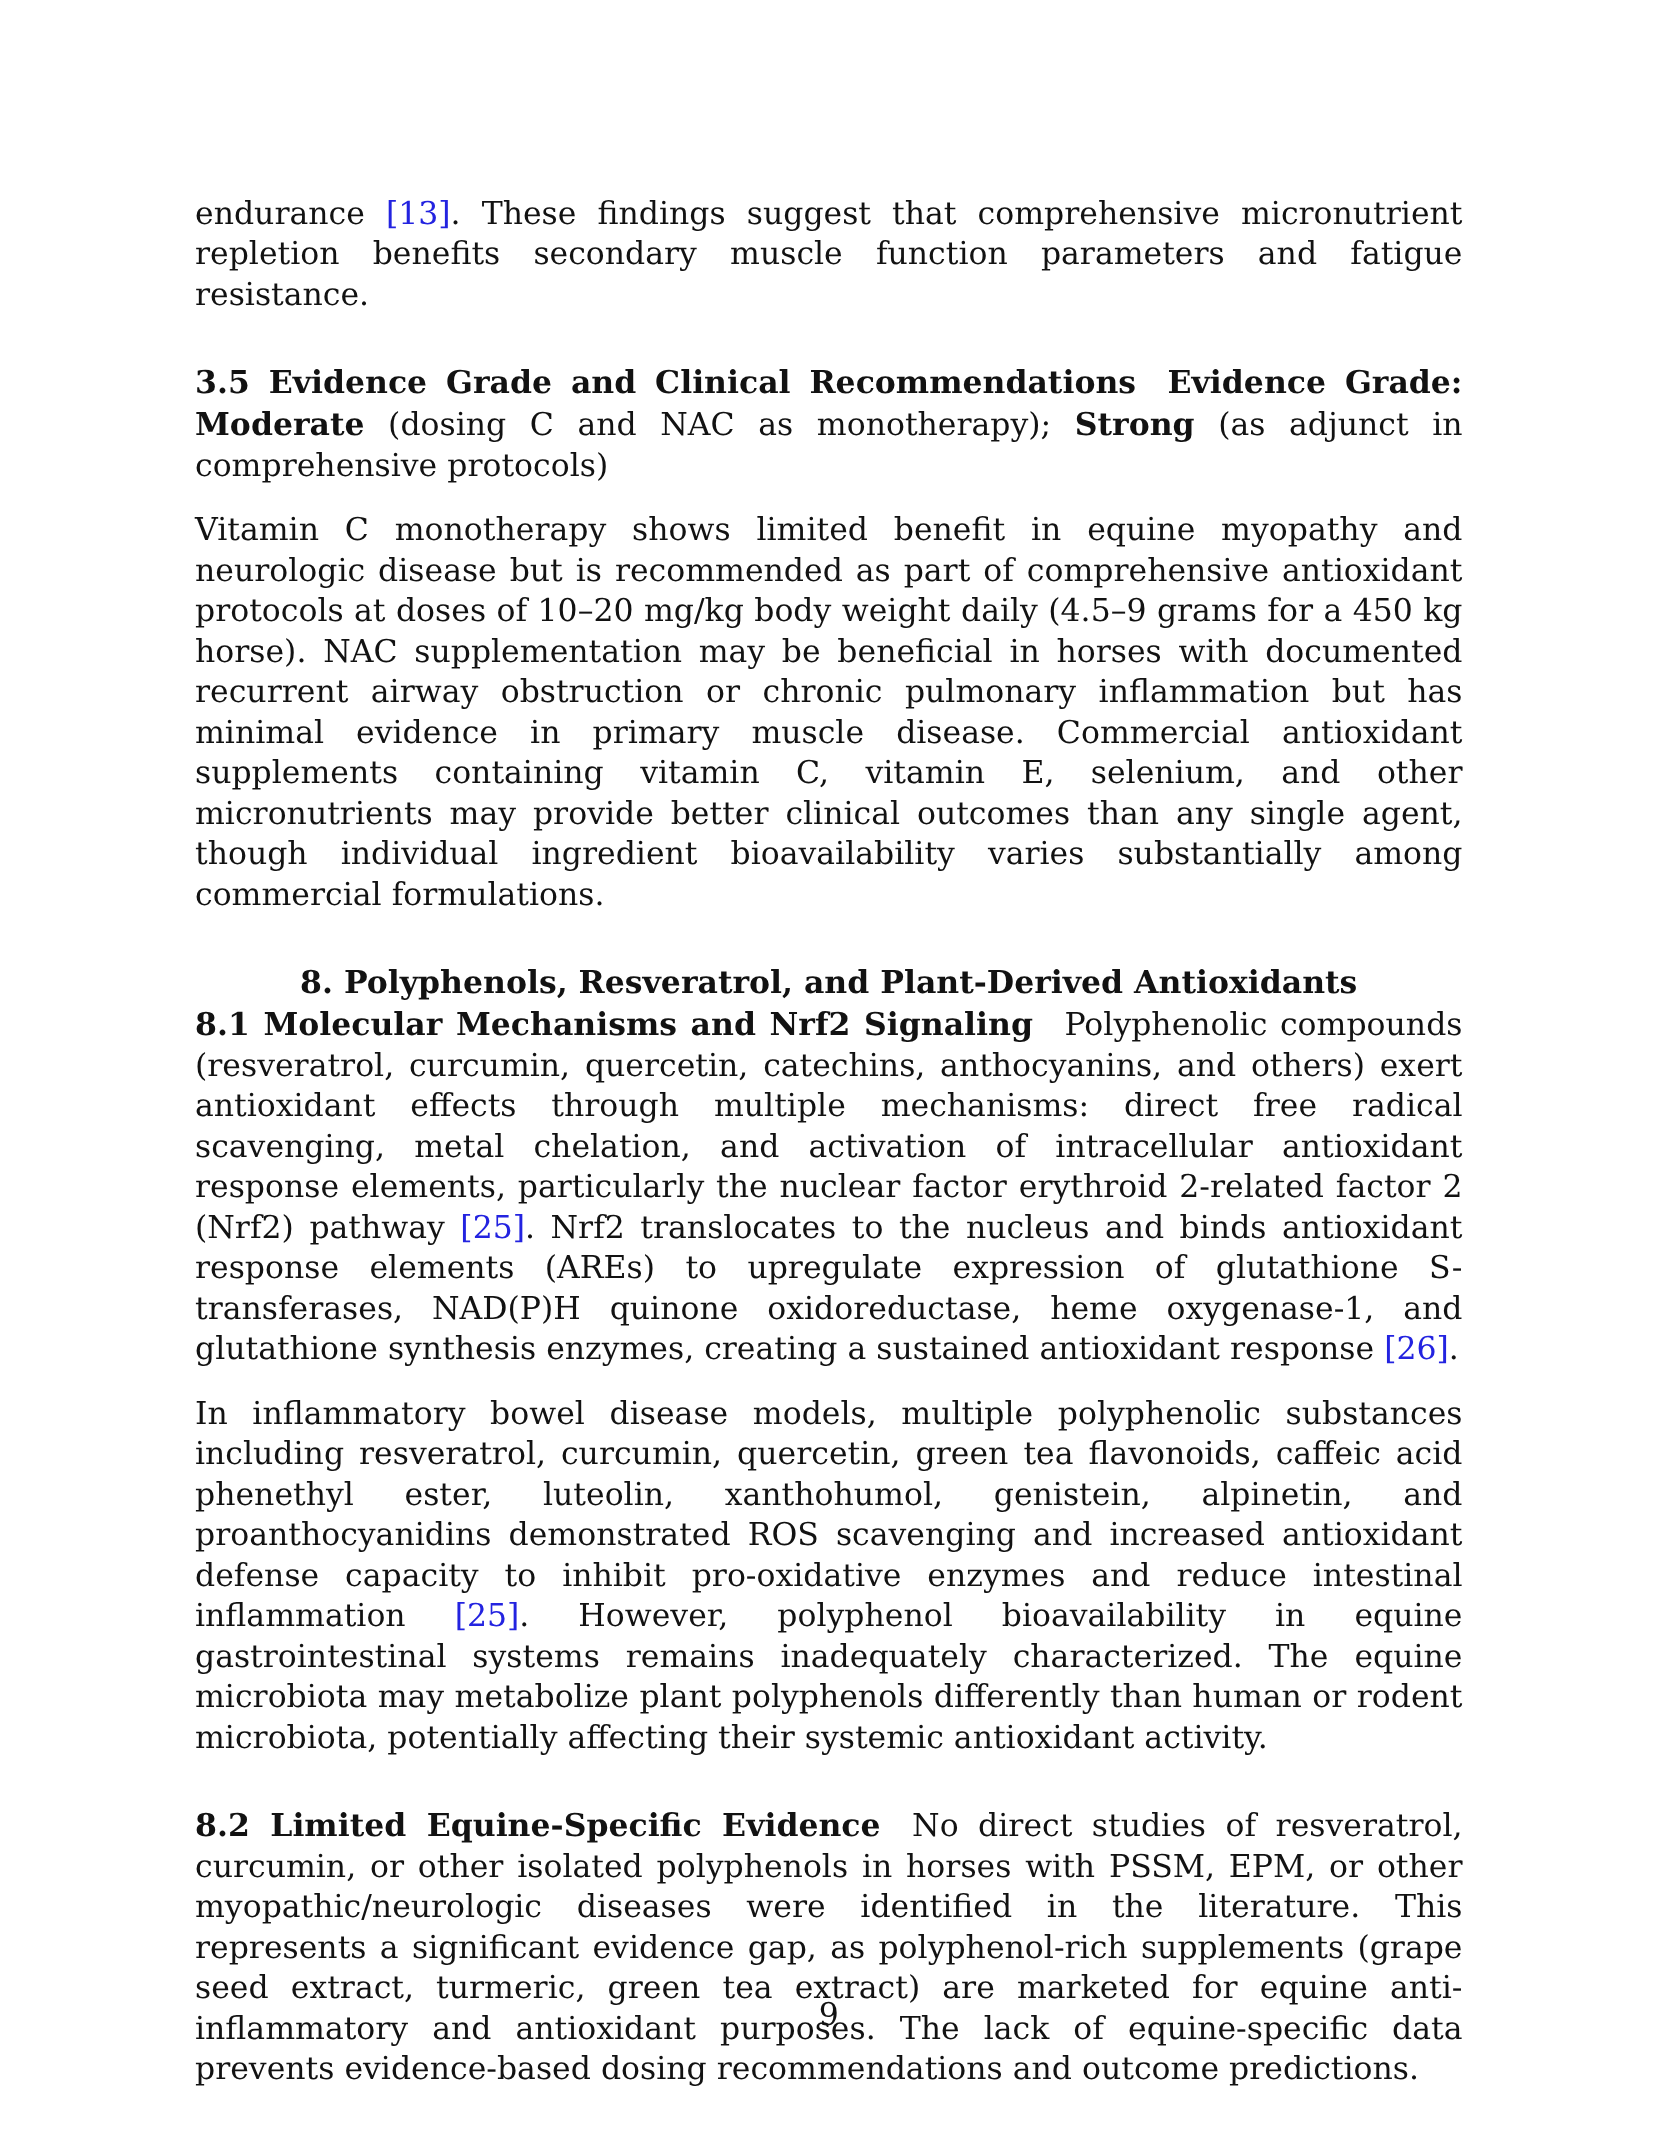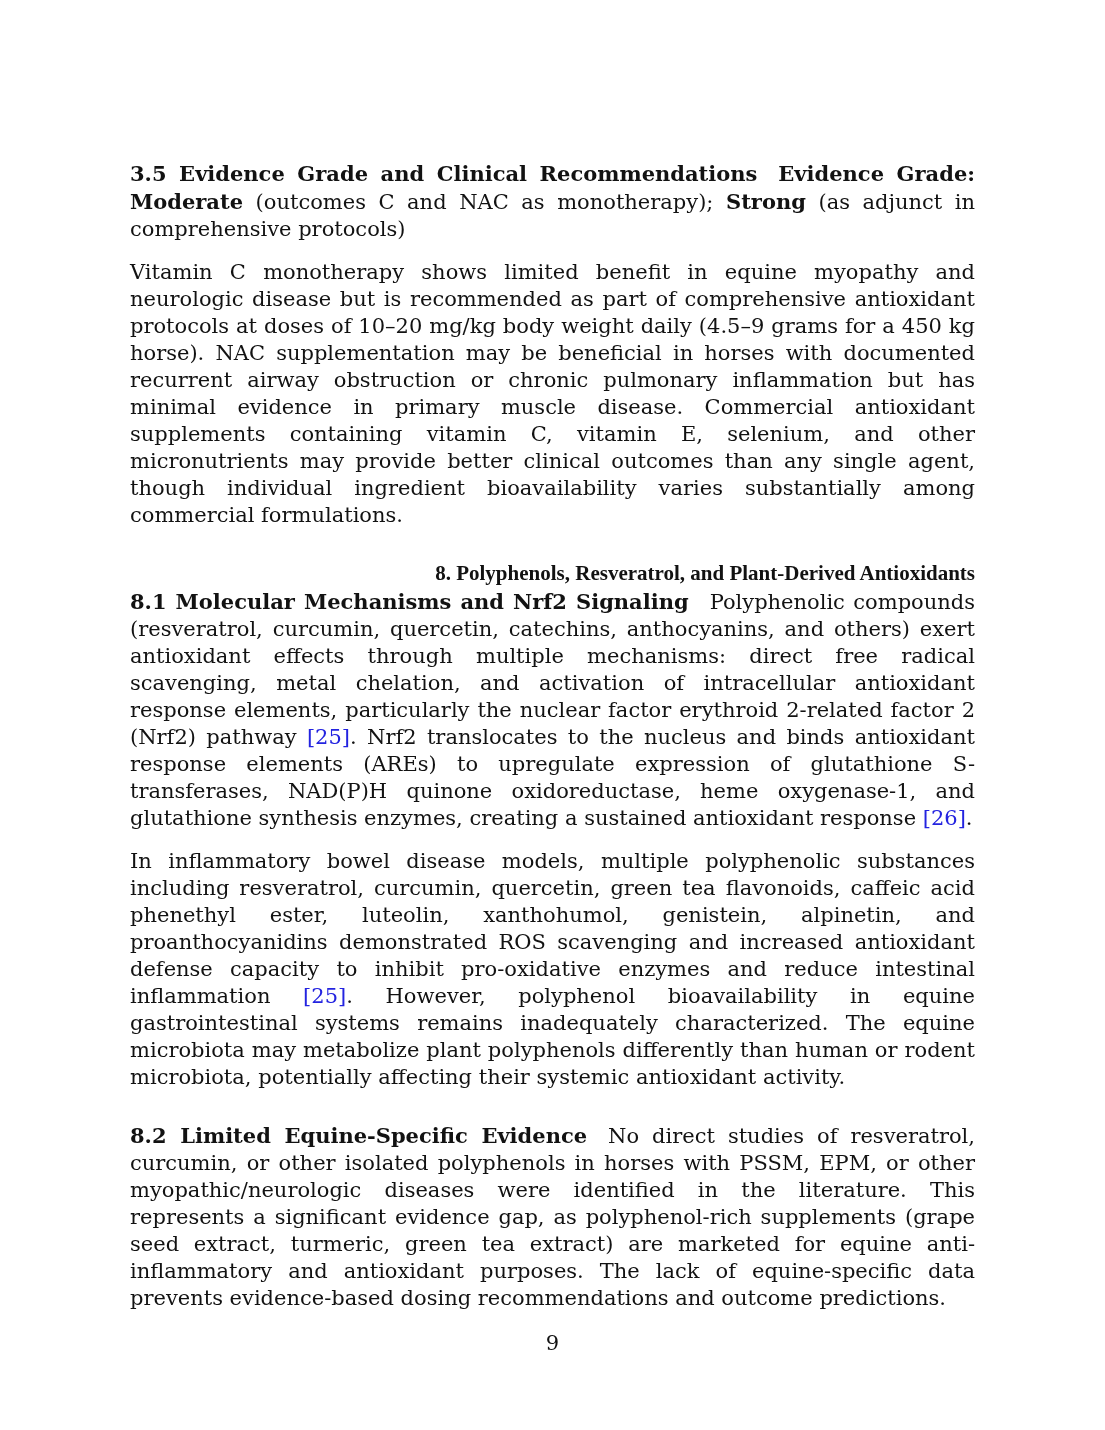--- a/index.html
+++ b/index.html
@@ -34,23 +34,22 @@
     margin-top: 16px;
   }
   .block.runin,
   .block.section {
     margin-top: 31px;
   }
   .block.section + .block.runin {
     margin-top: 1px;
   }
   .block.section {
-    text-align: right;
+    text-align: center;
     font-weight: 700;
-    font-family: Liberation Serif, serif;
   }
   .seg-bold {
     font-weight: 700;
   }
   .seg-cite {
     color: #2323e0;
     cursor: pointer;
   }
   .seg-gap {
     white-space: pre;
@@ -63,21 +62,22 @@
     text-align: center;
     font-size: 21px;
     line-height: 27px;
   }
 </style>
 </head>
 <body>
 
 <div class="page">
   <div class="content">
-      <p class="block runin"><span class="seg-bold">3.5 Evidence Grade and Clinical Recommendations</span><span class="seg-gap"> </span><span class="seg-bold">Evidence Grade: Moderate</span><span class="seg-normal"> (outcomes C and NAC as monotherapy); </span><span class="seg-bold">Strong</span><span class="seg-normal"> (as adjunct in comprehensive protocols)</span></p>
+      <p class="block paragraph"><span class="seg-normal">endurance </span><span class="seg-cite" style="color: rgb(35, 35, 224);">[13]</span><span class="seg-normal">. These findings suggest that comprehensive micronutrient repletion benefits secondary muscle function parameters and fatigue resistance.</span></p>
+      <p class="block runin"><span class="seg-bold">3.5 Evidence Grade and Clinical Recommendations</span><span class="seg-gap"> </span><span class="seg-bold">Evidence Grade: Moderate</span><span class="seg-normal"> (dosing C and NAC as monotherapy); </span><span class="seg-bold">Strong</span><span class="seg-normal"> (as adjunct in comprehensive protocols)</span></p>
       <p class="block paragraph"><span class="seg-normal">Vitamin C monotherapy shows limited benefit in equine myopathy and neurologic disease but is recommended as part of comprehensive antioxidant protocols at doses of 10–20 mg/kg body weight daily (4.5–9 grams for a 450 kg horse). NAC supplementation may be beneficial in horses with documented recurrent airway obstruction or chronic pulmonary inflammation but has minimal evidence in primary muscle disease. Commercial antioxidant supplements containing vitamin C, vitamin E, selenium, and other micronutrients may provide better clinical outcomes than any single agent, though individual ingredient bioavailability varies substantially among commercial formulations.</span></p>
       <p class="block section"><span class="seg-bold">8. Polyphenols, Resveratrol, and Plant-Derived Antioxidants</span></p>
       <p class="block runin"><span class="seg-bold">8.1 Molecular Mechanisms and Nrf2 Signaling</span><span class="seg-gap"> </span><span class="seg-normal">Polyphenolic compounds (resveratrol, curcumin, quercetin, catechins, anthocyanins, and others) exert antioxidant effects through multiple mechanisms: direct free radical scavenging, metal chelation, and activation of intracellular antioxidant response elements, particularly the nuclear factor erythroid 2-related factor 2 (Nrf2) pathway </span><span class="seg-cite" style="color: rgb(35, 35, 224);">[25]</span><span class="seg-normal">. Nrf2 translocates to the nucleus and binds antioxidant response elements (AREs) to upregulate expression of glutathione S-transferases, NAD(P)H quinone oxidoreductase, heme oxygenase-1, and glutathione synthesis enzymes, creating a sustained antioxidant response </span><span class="seg-cite" style="color: rgb(35, 35, 224);">[26]</span><span class="seg-normal">.</span></p>
       <p class="block paragraph"><span class="seg-normal">In inflammatory bowel disease models, multiple polyphenolic substances including resveratrol, curcumin, quercetin, green tea flavonoids, caffeic acid phenethyl ester, luteolin, xanthohumol, genistein, alpinetin, and proanthocyanidins demonstrated ROS scavenging and increased antioxidant defense capacity to inhibit pro-oxidative enzymes and reduce intestinal inflammation </span><span class="seg-cite" style="color: rgb(35, 35, 224);">[25]</span><span class="seg-normal">. However, polyphenol bioavailability in equine gastrointestinal systems remains inadequately characterized. The equine microbiota may metabolize plant polyphenols differently than human or rodent microbiota, potentially affecting their systemic antioxidant activity.</span></p>
       <p class="block runin"><span class="seg-bold">8.2 Limited Equine-Specific Evidence</span><span class="seg-gap"> </span><span class="seg-normal">No direct studies of resveratrol, curcumin, or other isolated polyphenols in horses with PSSM, EPM, or other myopathic/neurologic diseases were identified in the literature. This represents a significant evidence gap, as polyphenol-rich supplements (grape seed extract, turmeric, green tea extract) are marketed for equine anti-inflammatory and antioxidant purposes. The lack of equine-specific data prevents evidence-based dosing recommendations and outcome predictions.</span></p>
     </div>
   <div class="footer">9</div>
 </div>
 
 </body></html>

